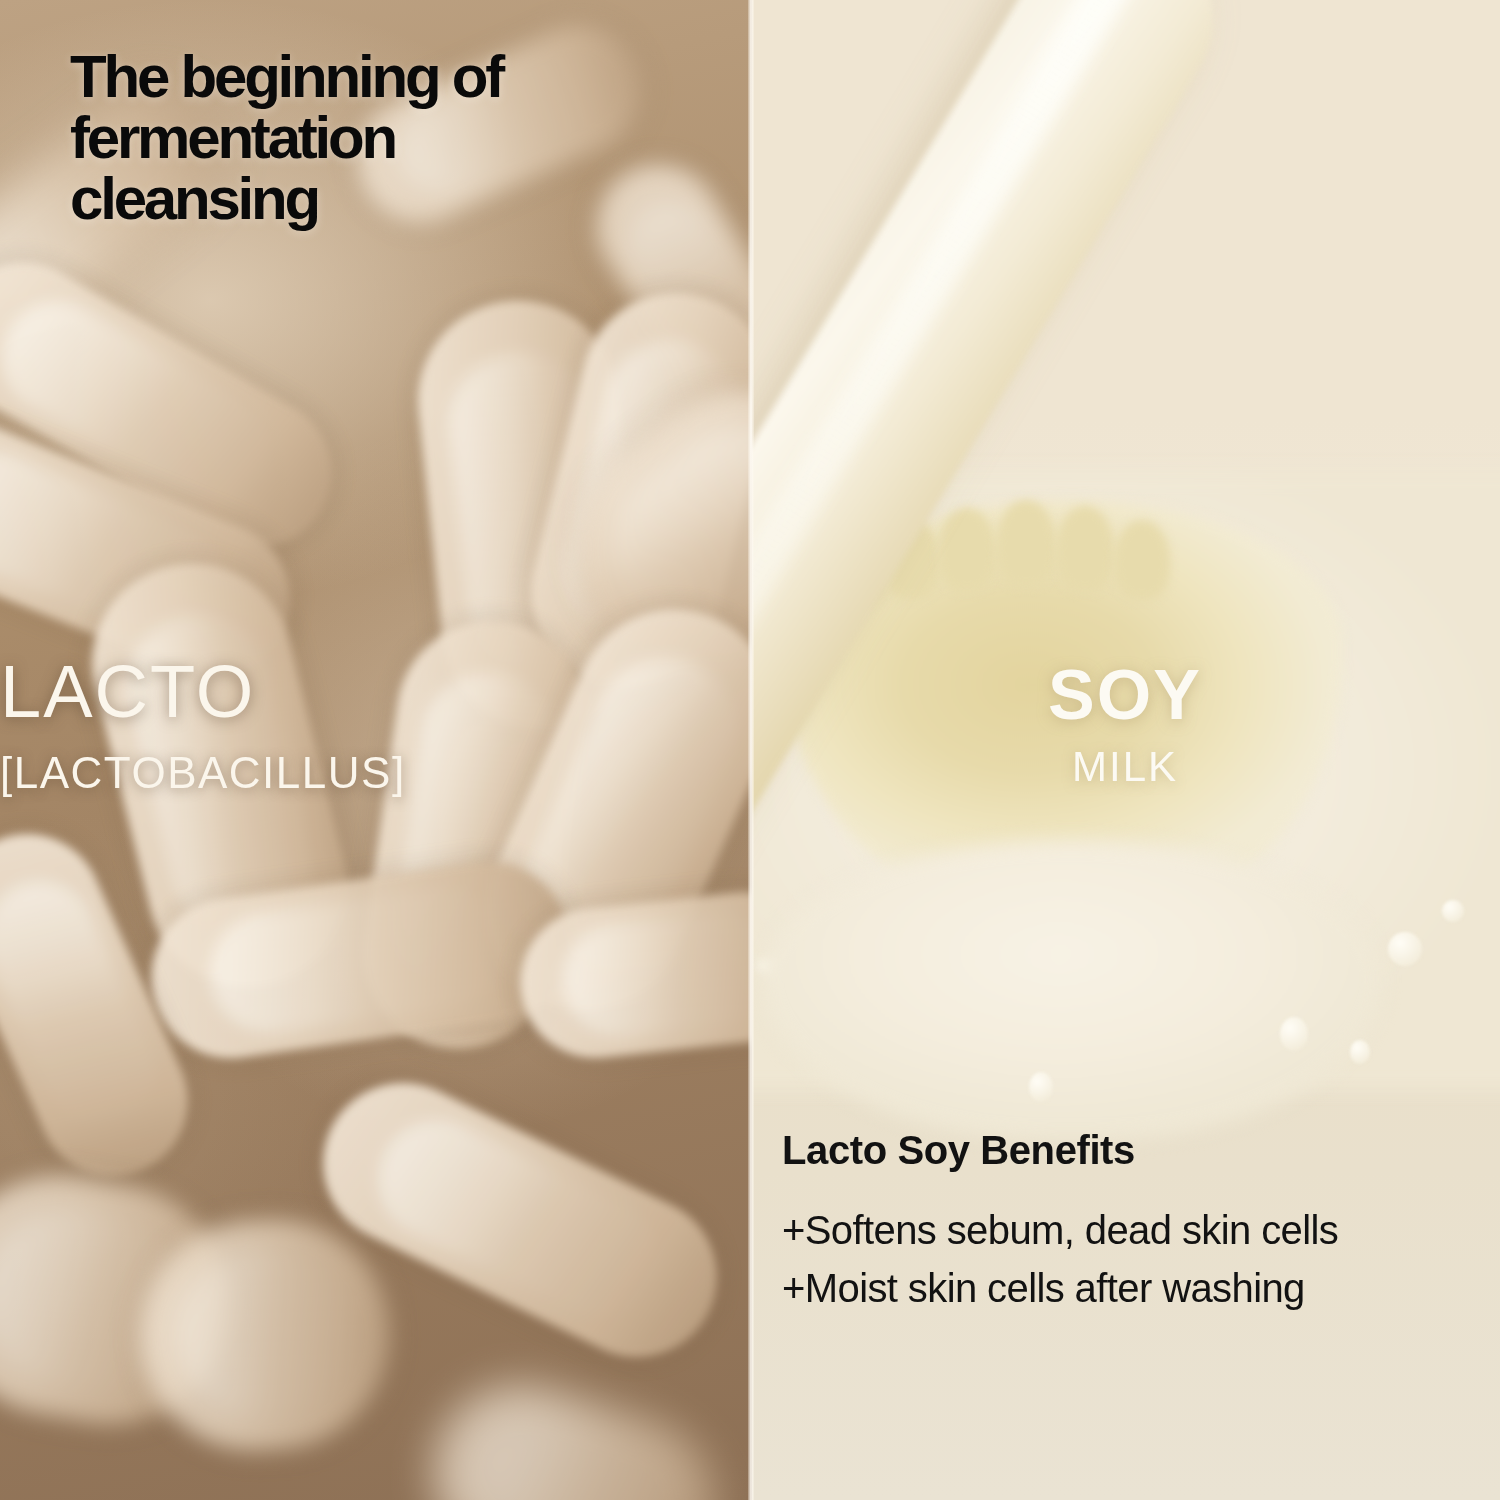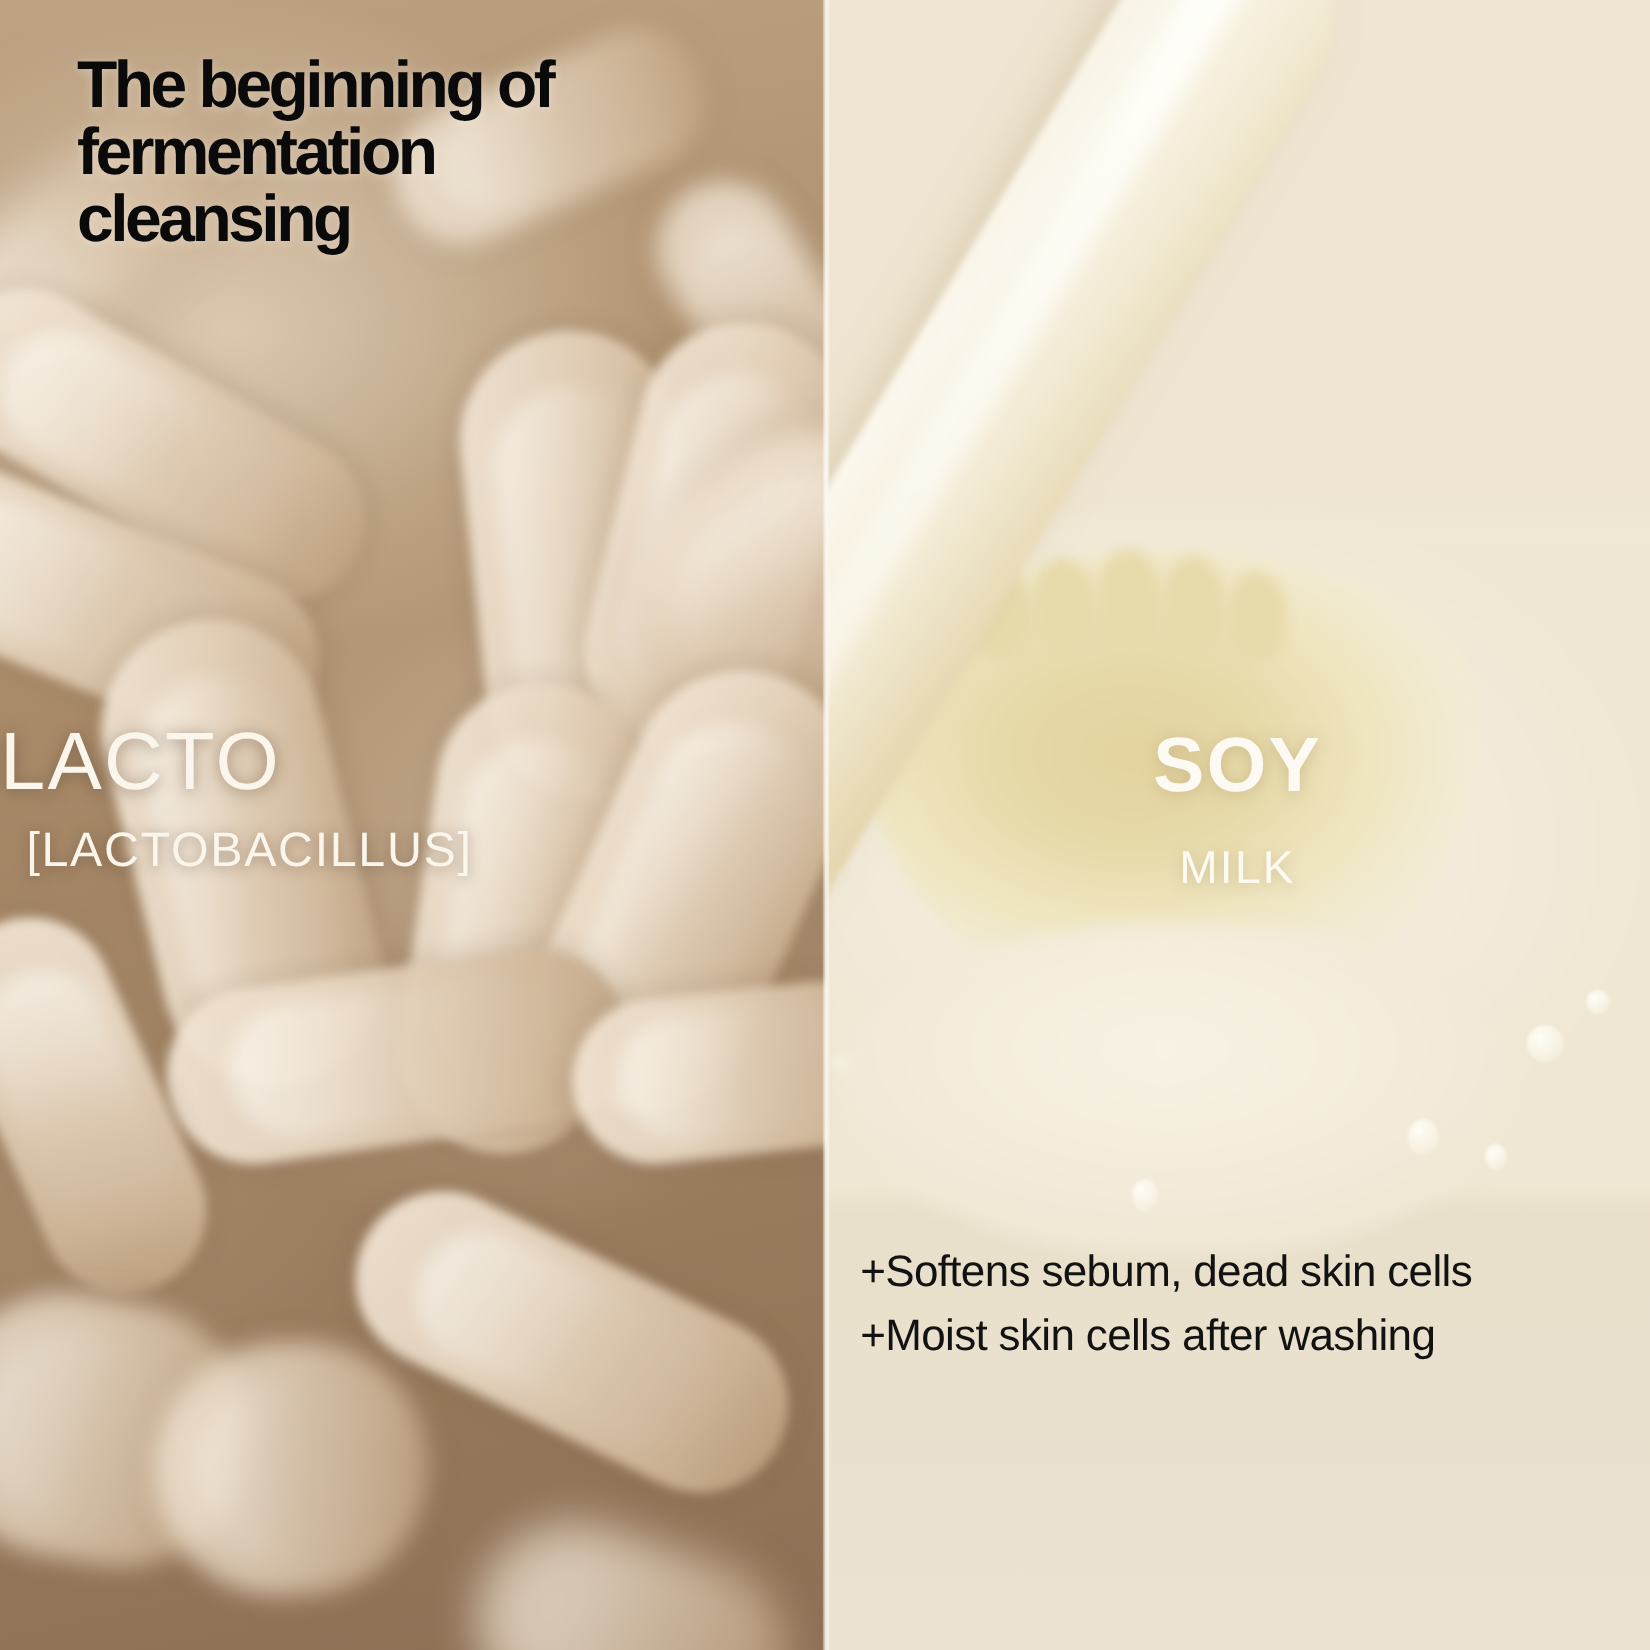--- a/index.html
+++ b/index.html
@@ -122,32 +122,31 @@
   .lacto-block{
     position:absolute;left:0;top:655px;width:730px;text-align:left;color:#FBF6EC;
   }
   .lacto-main{
     font-size:74px;font-weight:400;letter-spacing:2px;line-height:1;
     text-shadow:0 2px 14px rgba(90,68,48,.55);
   }
   .lacto-sub{
     font-size:44px;font-weight:400;letter-spacing:1.5px;line-height:1;margin-top:22px;
     text-shadow:0 2px 12px rgba(90,68,48,.5);
-    margin-left:24px;
   }
 
   .soy-block{
     position:absolute;left:930px;top:660px;width:390px;text-align:center;color:#FCFAF3;
   }
   .soy-main{
     font-size:70px;font-weight:700;letter-spacing:2px;line-height:1;
     text-shadow:0 2px 14px rgba(180,160,115,.55);
   }
   .soy-sub{
-    font-size:42px;font-weight:400;letter-spacing:2px;line-height:1;margin-top:38px;
+    font-size:42px;font-weight:400;letter-spacing:2px;line-height:1;margin-top:16px;
     text-shadow:0 2px 12px rgba(180,160,115,.5);
   }
 
   .benefits{
     position:absolute;left:782px;top:1128px;width:712px;color:#121212;
   }
   .benefits-title{
     font-size:40px;font-weight:700;letter-spacing:-.4px;line-height:1.1;
     margin-bottom:30px;
   }
@@ -227,17 +226,18 @@
   <div class="soy-block">
     <div class="soy-main">SOY</div>
     <div class="soy-sub">MILK</div>
   </div>
 
   <div class="headline">The beginning of
 fermentation
 cleansing</div>
 
   <div class="benefits">
+    <div class="benefits-title">Lacto Soy Benefits</div>
     <div class="benefit-line">+Softens sebum, dead skin cells</div>
     <div class="benefit-line">+Moist skin cells after washing</div>
   </div>
 
 </div>
 
 </body></html>

